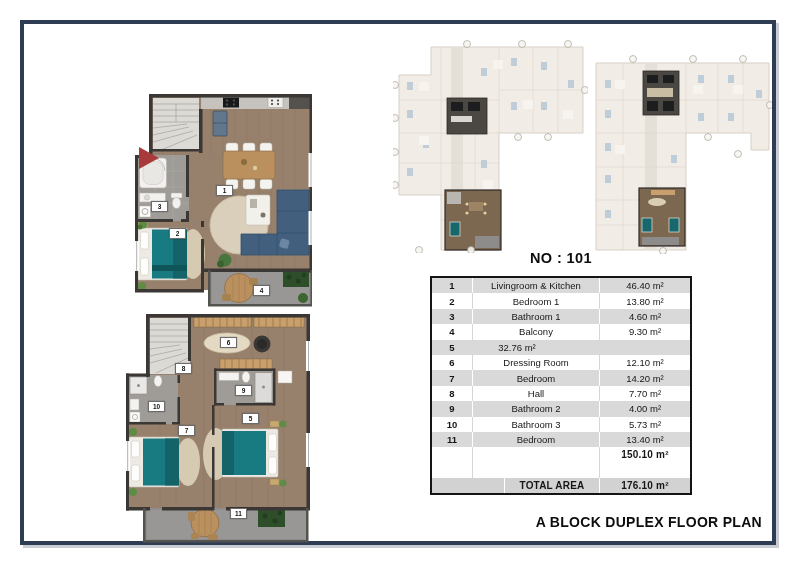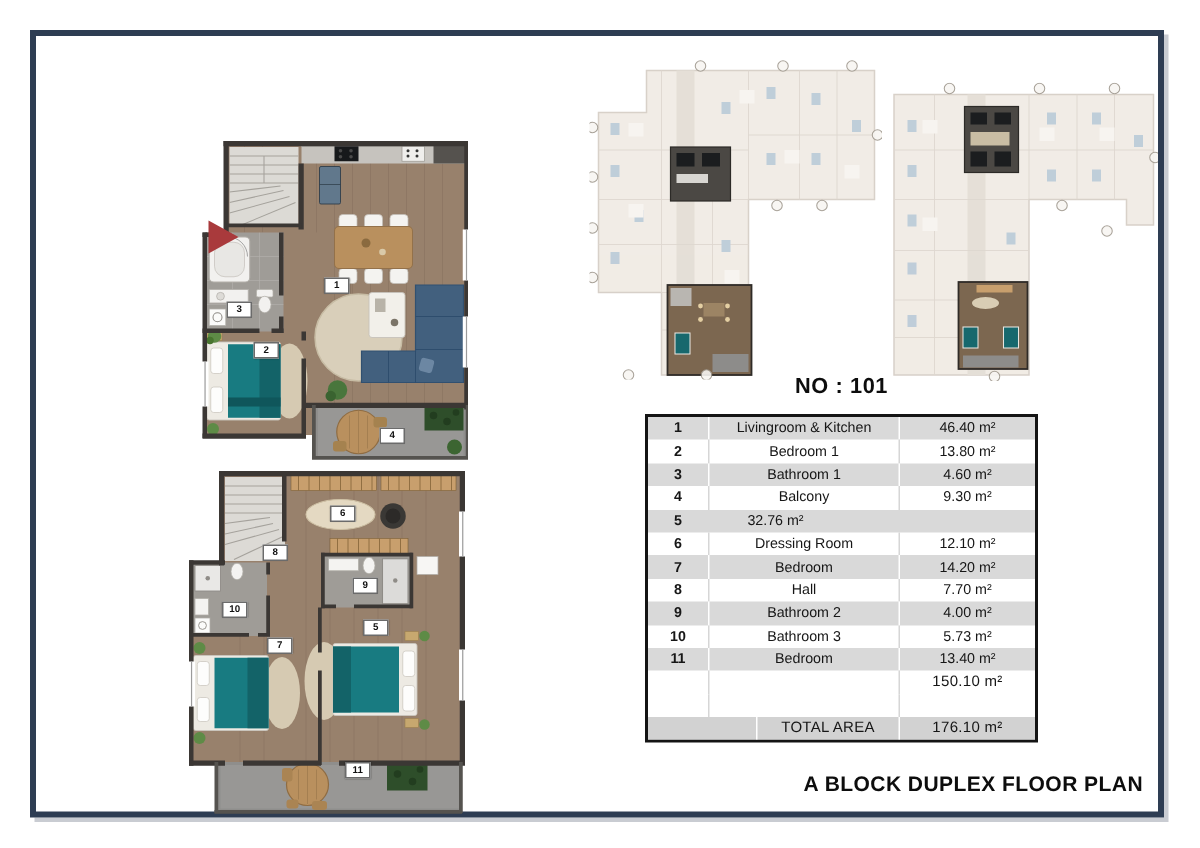--- a/index.html
+++ b/index.html
@@ -29,21 +29,21 @@
     border:2px solid #141414;background:#ffffff;box-sizing:border-box;
   }
   .trow{display:flex;height:15.4px;--sep:#d6d6d6;}
   .trow.gray{background:#d9d9d9;--sep:#ffffff;}
   .trow.total{background:#d2d2d2;padding-left:32px;}
   .trow>div{display:flex;align-items:center;justify-content:center;
     font-size:9.5px;color:#161616;box-sizing:border-box;}
   .c-no{width:40px;font-weight:bold;}
   .c-name{flex:1;border-left:1.4px solid var(--sep);border-right:1.4px solid var(--sep);}
   .c-area{width:90px;}
-  .trow.bold .c-name,.trow.bold .c-area{font-weight:400;font-size:10px;letter-spacing:.2px;text-align:center;}
+  .trow.bold .c-name,.trow.bold .c-area{font-weight:700;font-size:10px;letter-spacing:.2px;text-align:center;}
   .footer-title{
     position:absolute;left:430px;top:514px;width:332px;text-align:right;
     font-size:14px;font-weight:800;color:#0d0d0d;letter-spacing:.3px;
   }
 </style>
 </head>
 <body>
 
 <div class="frame"></div>
 

